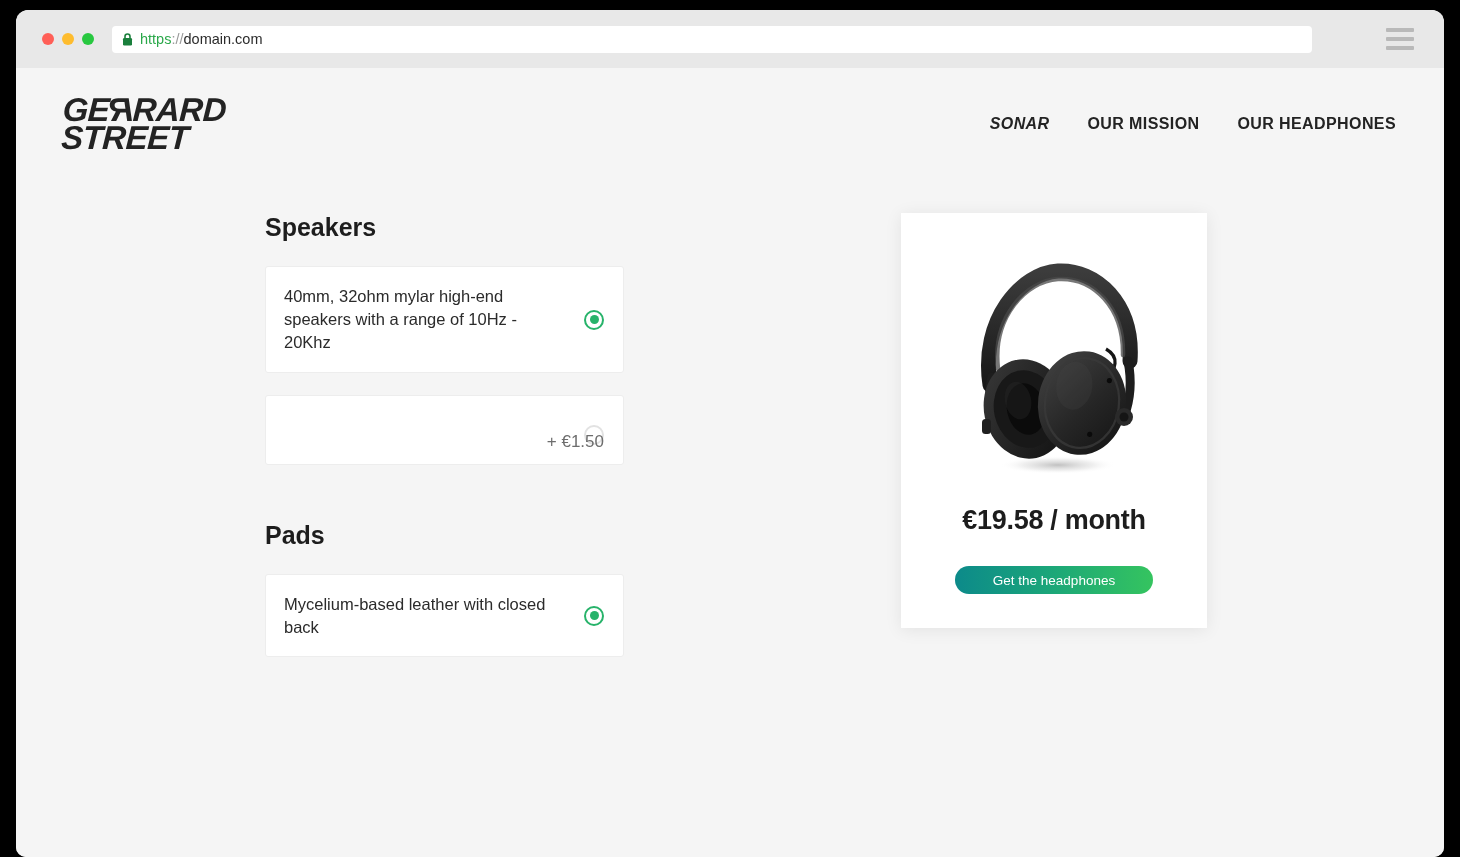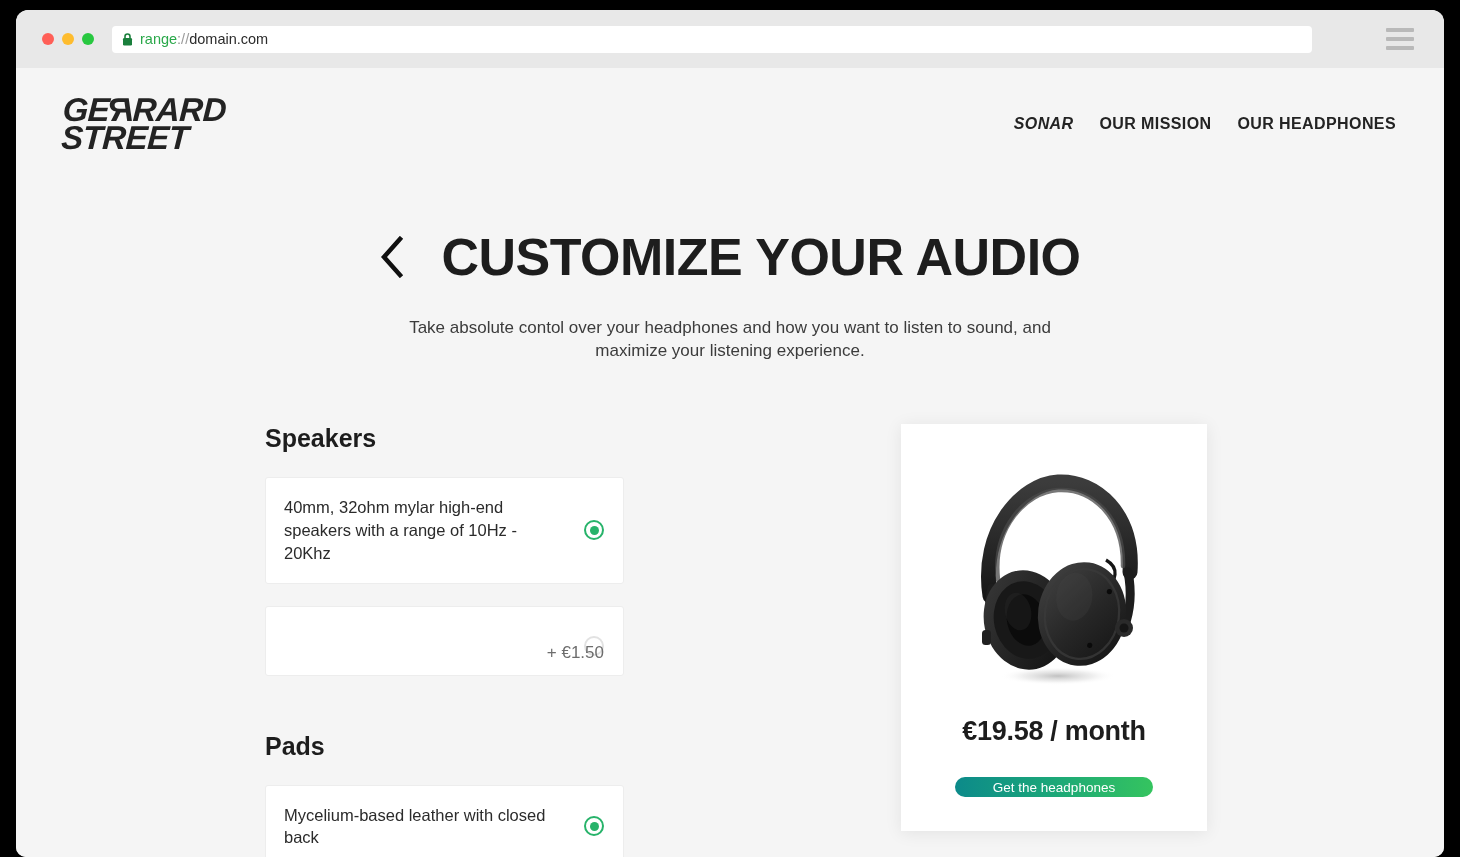--- a/index.html
+++ b/index.html
@@ -100,21 +100,21 @@
     font-size: 33px;
     font-weight: 800;
     font-style: italic;
     line-height: 0.84;
     letter-spacing: -0.5px;
     color: #232323;
     transform: skewX(-3deg);
   }
   #brand-logo .r-flip { display: inline-block; transform: scaleX(-1); }
 
-  #main-nav { display: flex; align-items: center; gap: 26px; }
+  #main-nav { display: flex; align-items: center; gap: 38px; }
   .nav-link {
     font-size: 16px;
     font-weight: 700;
     color: #232323;
     letter-spacing: 0.4px;
     text-decoration: none;
     cursor: pointer;
     white-space: nowrap;
   }
   .nav-link.italic { font-style: italic; }
@@ -220,21 +220,21 @@
     margin-top: 10px;
     font-size: 27px;
     font-weight: 800;
     color: #1d1d1d;
     letter-spacing: -0.3px;
   }
   #buy-button {
     margin: 30px auto 0;
     display: block;
     width: 198px;
-    height: 20px;
+    height: 28px;
     border: none;
     border-radius: 16px;
     background: linear-gradient(90deg, #0c8a8a 0%, #1ba679 48%, #35c45f 100%);
     color: #ffffff;
     font-size: 13.5px;
     font-family: "Liberation Sans", sans-serif;
     cursor: pointer;
   }
 </style>
 </head>
@@ -249,21 +249,21 @@
       <span class="dot green"></span>
     </div>
 
     <div id="url-bar">
       <span class="lock-icon">
         <svg width="11" height="13" viewBox="0 0 11 13">
           <path d="M3 5V3.5a2.5 2.5 0 0 1 5 0V5" fill="none" stroke="#1a7f3c" stroke-width="1.6"></path>
           <rect x="1" y="5" width="9" height="7.5" rx="1.2" fill="#1a7f3c"></rect>
         </svg>
       </span>
-      <span class="url-scheme">range</span>
+      <span class="url-scheme">https</span>
       <span class="url-sep">://</span>
       <span class="url-host">domain.com</span>
     </div>
 
     <div id="hamburger-menu">
       <span></span>
       <span></span>
       <span></span>
     </div>
   </div>
@@ -276,31 +276,20 @@
         <div>STREET</div>
       </div>
 
       <nav id="main-nav">
         <a class="nav-link italic">SONAR</a>
         <a class="nav-link">OUR MISSION</a>
         <a class="nav-link">OUR HEADPHONES</a>
       </nav>
     </div>
 
-    <div id="hero">
-      <div id="hero-title-row">
-        <span id="back-chevron">
-          <svg width="26" height="42" viewBox="0 0 26 42">
-            <path d="M21 3 L5 21 L21 39" fill="none" stroke="#101010" stroke-width="4.5" stroke-linecap="square" stroke-linejoin="miter"></path>
-          </svg>
-        </span>
-        <h1 id="page-title">CUSTOMIZE YOUR AUDIO</h1>
-      </div>
-      <p id="hero-subtitle">Take absolute contol over your headphones and how you want to listen to sound, and maximize your listening experience.</p>
-    </div>
 
     <div id="content-columns">
 
       <div id="options-column">
 
         <div class="section-block">
           <h2 class="section-title">Speakers</h2>
 
           <div class="option-card selected">
             <span class="option-label">40mm, 32ohm mylar high-end speakers with a range of 10Hz - 20Khz</span>

